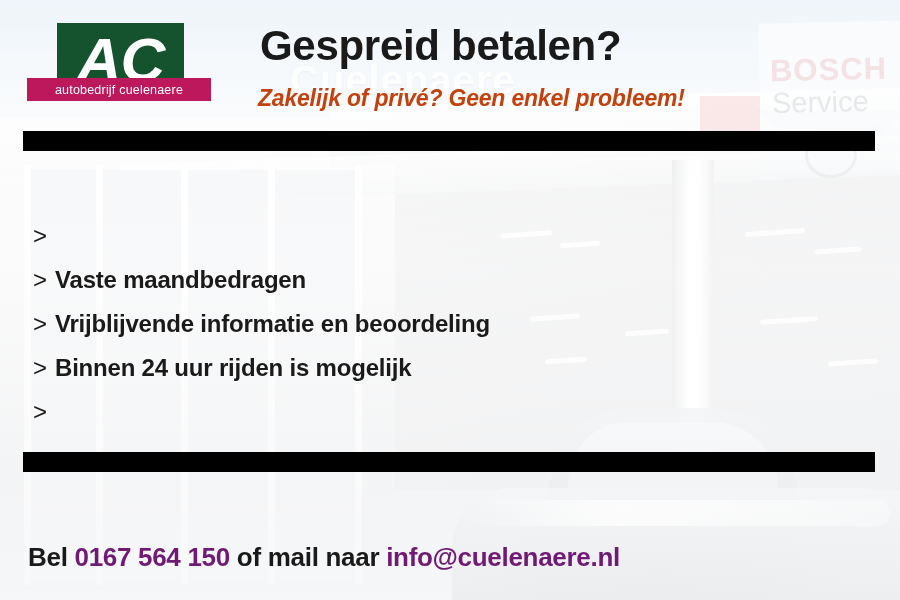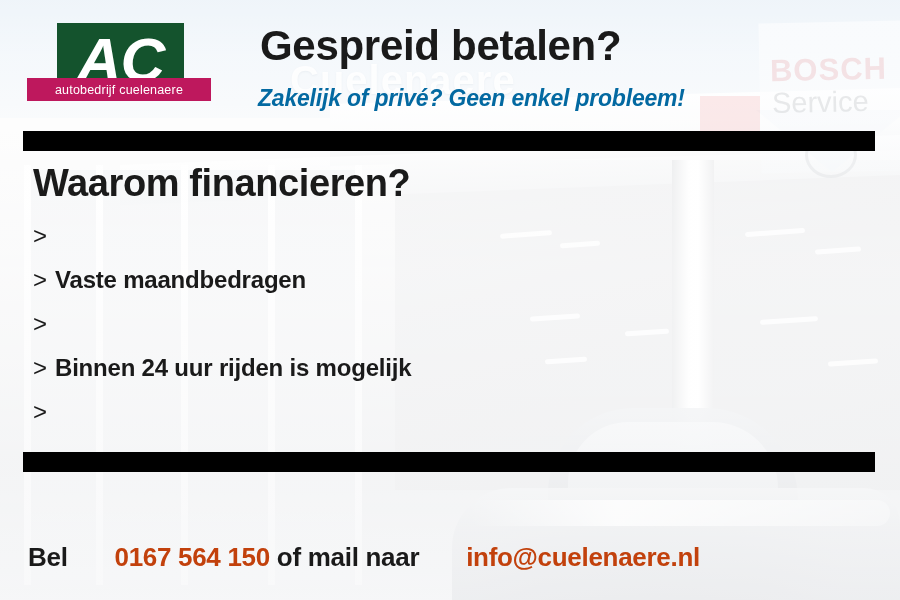--- a/index.html
+++ b/index.html
@@ -255,21 +255,21 @@
     text-align: center;
   }
   .subline {
     position: absolute;
     left: 258px; top: 84px;
     font-family: "Liberation Sans", sans-serif;
     font-weight: 700;
     font-style: italic;
     font-size: 23px;
     line-height: 28px;
-    color: #0369a1;
+    color: #c2410c;
     letter-spacing: -.2px;
   }
 
   
   .rule {
     position: absolute;
     left: 23px;
     width: 852px;
     height: 20px;
     background: #000000;
@@ -325,21 +325,21 @@
     position: absolute;
     left: 28px; top: 541px;
     font-family: "Liberation Sans", sans-serif;
     font-weight: 700;
     font-size: 26px;
     line-height: 32px;
     color: #1a1a1a;
     letter-spacing: -.3px;
     white-space: pre;
   }
-  .foot-line2 .accent { color: #c2410c; margin-left: 40px; }
+  .foot-line2 .accent { color: #701a75; }
 </style>
 </head>
 <body>
 
 <div id="banner">
 
   <div class="bg-layer">
     <div class="bg-sky"></div>
     <div class="bg-floor"></div>
     <div class="bg-wall"></div>
@@ -397,32 +397,32 @@
       <div class="logo-band">
         <span>autobedrijf cuelenaere</span>
       </div>
     </div>
 
     <div class="headline">Gespreid betalen?</div>
     <div class="subline">Zakelijk of privé? Geen enkel probleem!</div>
 
     <div class="rule rule-top"></div>
 
-    <div class="sec-title">Waarom financieren?</div>
 
     <div class="bullets">
       <div class="bullet">
         <span class="chev">&gt;</span>
       </div>
       <div class="bullet">
         <span class="chev">&gt;</span>
         <span>Vaste maandbedragen</span>
       </div>
       <div class="bullet">
         <span class="chev">&gt;</span>
+        <span>Vrijblijvende informatie en beoordeling</span>
       </div>
       <div class="bullet">
         <span class="chev">&gt;</span>
         <span>Binnen 24 uur rijden is mogelijk</span>
       </div>
       <div class="bullet">
         <span class="chev">&gt;</span>
       </div>
     </div>
 

